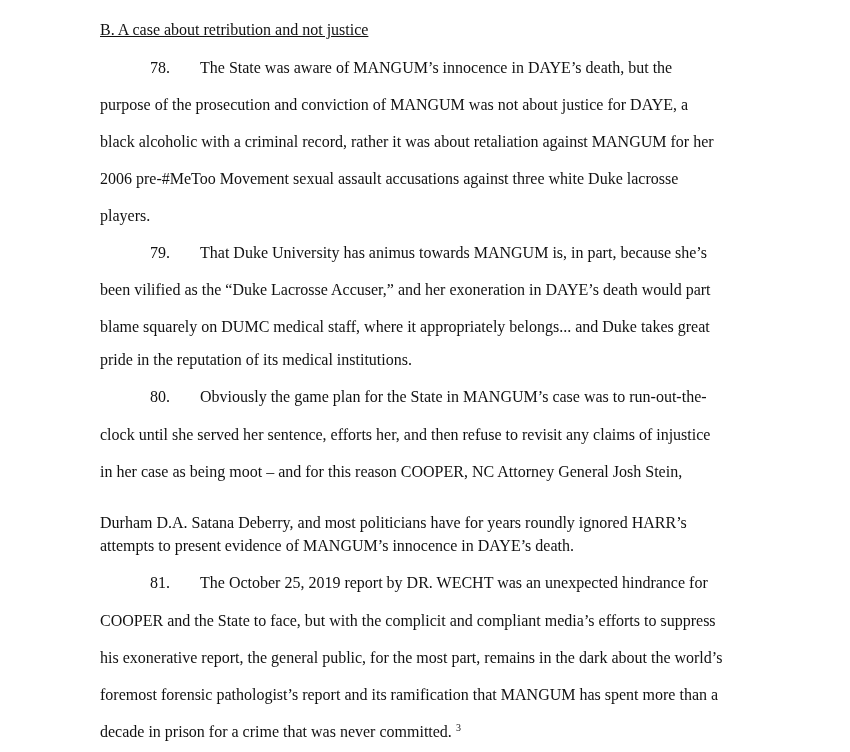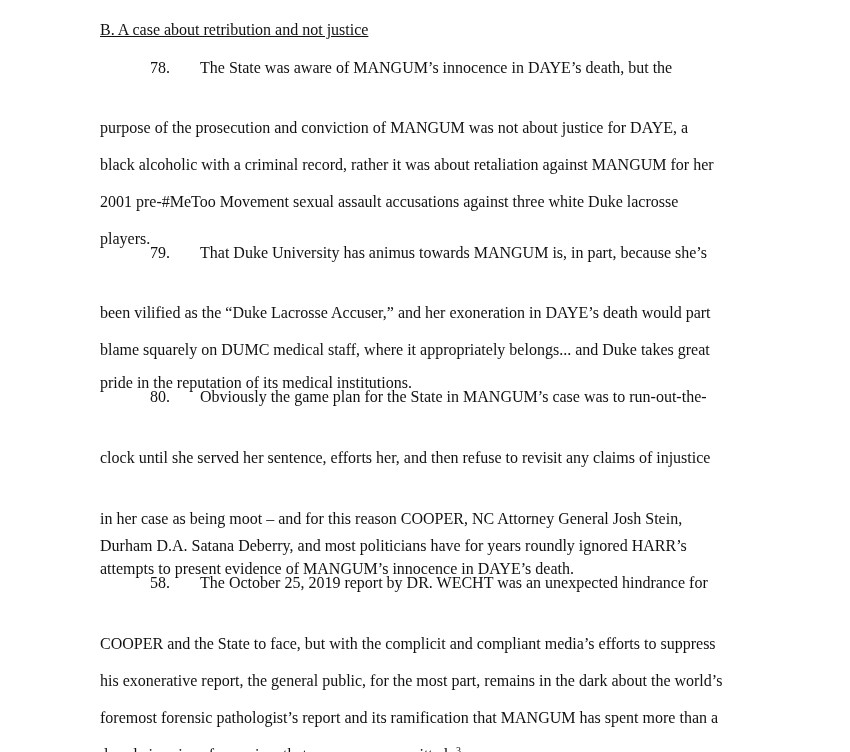--- a/index.html
+++ b/index.html
@@ -1,48 +1,48 @@
 <!DOCTYPE html>
 <html><head>
 <meta charset="utf-8">
 <style>
   html, body { margin: 0; padding: 0; background: #ffffff; }
   body { width: 850px; height: 752px; position: relative; overflow: hidden;
          font-family: "Liberation Serif", serif; color: #111; font-size: 16px; }
   .heading { position: absolute; left: 100px; top: 20px; text-decoration: underline; line-height: 20px; white-space: nowrap; }
-  .line { position: absolute; left: 100px; white-space: nowrap; line-height: 20px; margin-top: 23px; }
+  .line { position: absolute; left: 100px; white-space: nowrap; line-height: 20px; }
   .num { position: absolute; left: 150px; white-space: nowrap; line-height: 20px; }
   .first { position: absolute; left: 200px; white-space: nowrap; line-height: 20px; }
   sup { font-size: 10px; vertical-align: top; position: relative; top: -4px; }
 </style>
 </head>
 <body>
 
 <div>
   <div class="heading">B.  A case about retribution and not justice</div>
 
   <div class="num" style="top:58px">78.</div>
   <div class="first" style="top:58px">The State was aware of MANGUM’s innocence in DAYE’s death, but the</div>
   <div class="line" style="top:95px">purpose of the prosecution and conviction of MANGUM was not about justice for DAYE, a</div>
   <div class="line" style="top:132px">black alcoholic with a criminal record, rather it was about retaliation against MANGUM for her</div>
-  <div class="line" style="top:169px">2001 pre-#MeToo Movement sexual assault accusations against three white Duke lacrosse</div>
+  <div class="line" style="top:169px">2006 pre-#MeToo Movement sexual assault accusations against three white Duke lacrosse</div>
   <div class="line" style="top:206px">players.</div>
 
   <div class="num" style="top:243px">79.</div>
   <div class="first" style="top:243px">That Duke University has animus towards MANGUM is, in part, because she’s</div>
   <div class="line" style="top:280px">been vilified as the “Duke Lacrosse Accuser,” and her exoneration in DAYE’s death would part</div>
   <div class="line" style="top:317px">blame squarely on DUMC medical staff, where it appropriately belongs... and Duke takes great</div>
   <div class="line" style="top:350px">pride in the reputation of its medical institutions.</div>
 
   <div class="num" style="top:387px">80.</div>
   <div class="first" style="top:387px">Obviously the game plan for the State in MANGUM’s case was to run-out-the-</div>
   <div class="line" style="top:425px">clock until she served her sentence, efforts her, and then refuse to revisit any claims of injustice</div>
-  <div class="line" style="top:486px">in her case as being moot – and for this reason COOPER, NC Attorney General Josh Stein,</div>
+  <div class="line" style="top:462px">in her case as being moot – and for this reason COOPER, NC Attorney General Josh Stein,</div>
   <div class="line" style="top:513px">Durham D.A. Satana Deberry, and most politicians have for years roundly ignored HARR’s</div>
   <div class="line" style="top:536px">attempts to present evidence of MANGUM’s innocence in DAYE’s death.</div>
 
-  <div class="num" style="top:573px">58.</div>
+  <div class="num" style="top:573px">81.</div>
   <div class="first" style="top:573px">The October 25, 2019 report by DR. WECHT was an unexpected hindrance for</div>
   <div class="line" style="top:611px">COOPER and the State to face, but with the complicit and compliant media’s efforts to suppress</div>
   <div class="line" style="top:648px">his exonerative report, the general public, for the most part, remains in the dark about the world’s</div>
   <div class="line" style="top:685px">foremost forensic pathologist’s report and its ramification that MANGUM has spent more than a</div>
   <div class="line" style="top:722px"><span>decade in prison for a crime that was never committed. </span><sup>3</sup></div>
 </div>
 
 </body></html>

